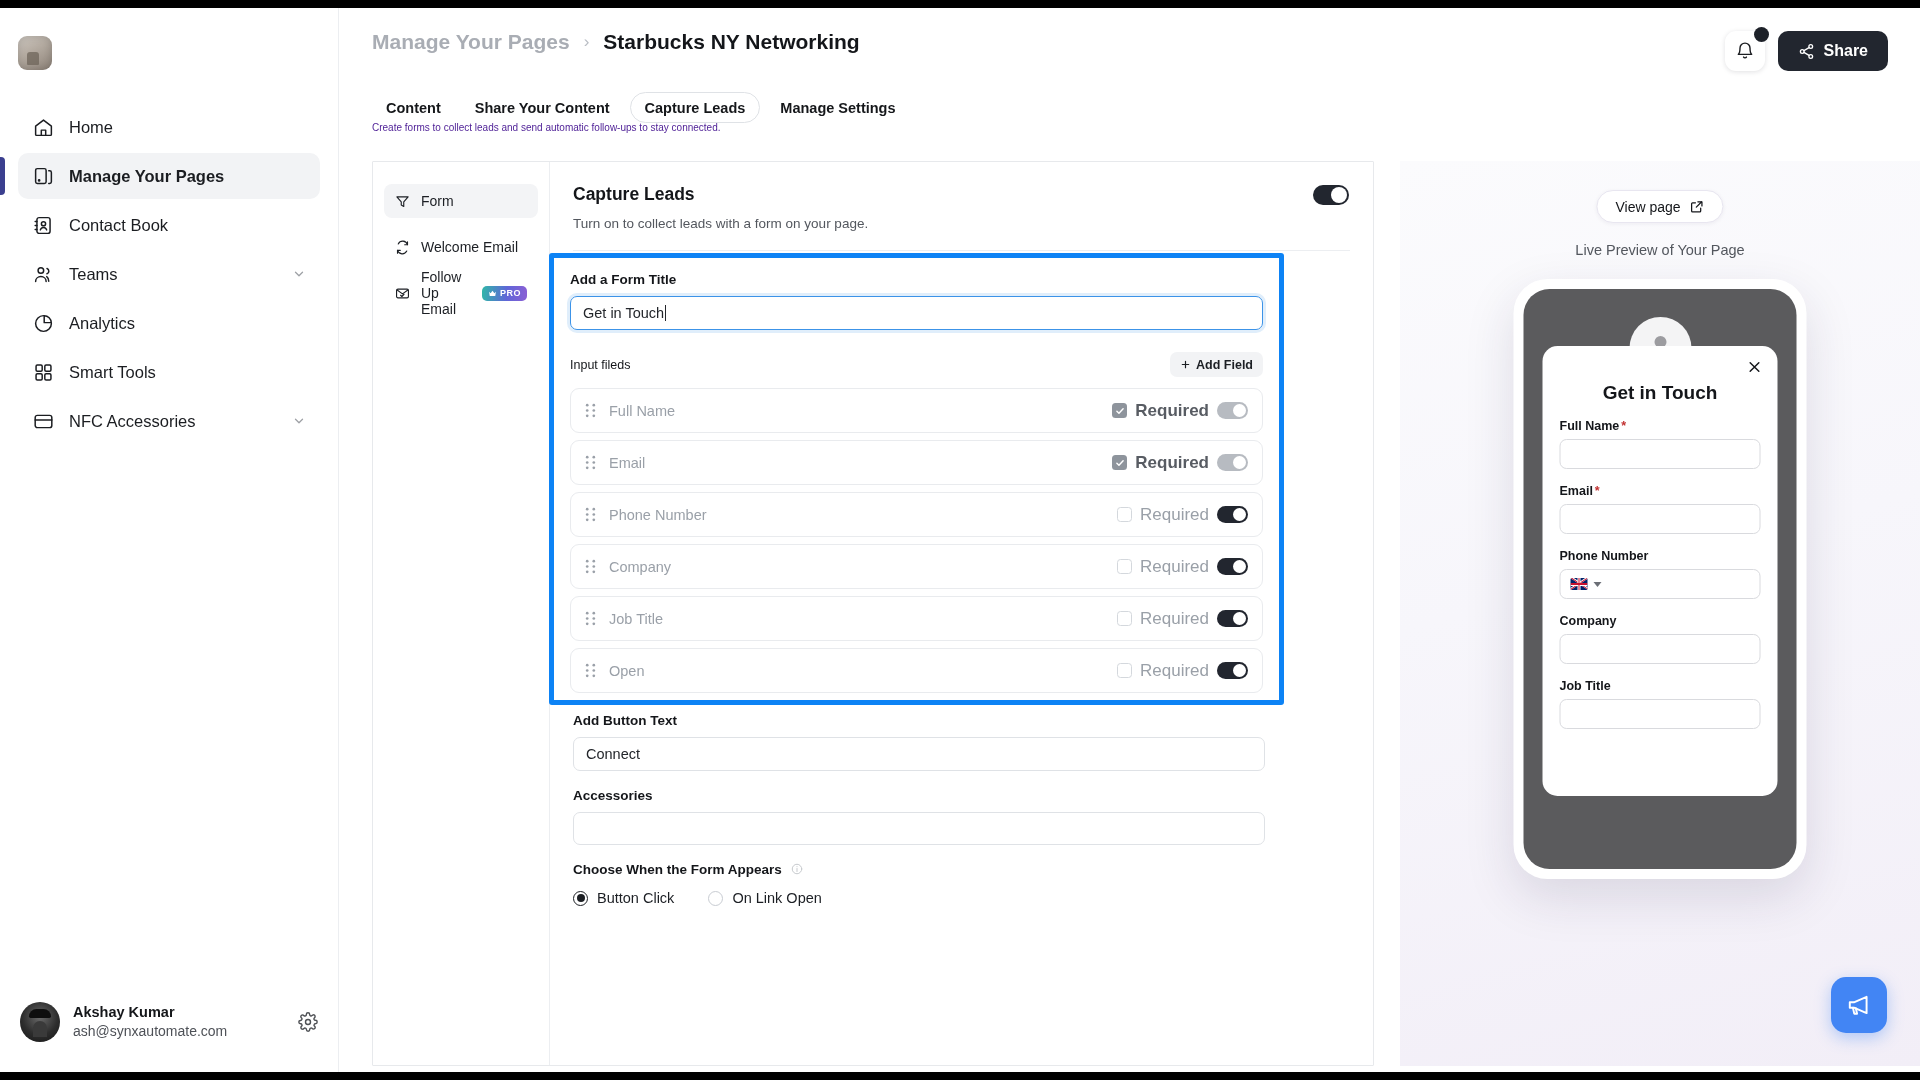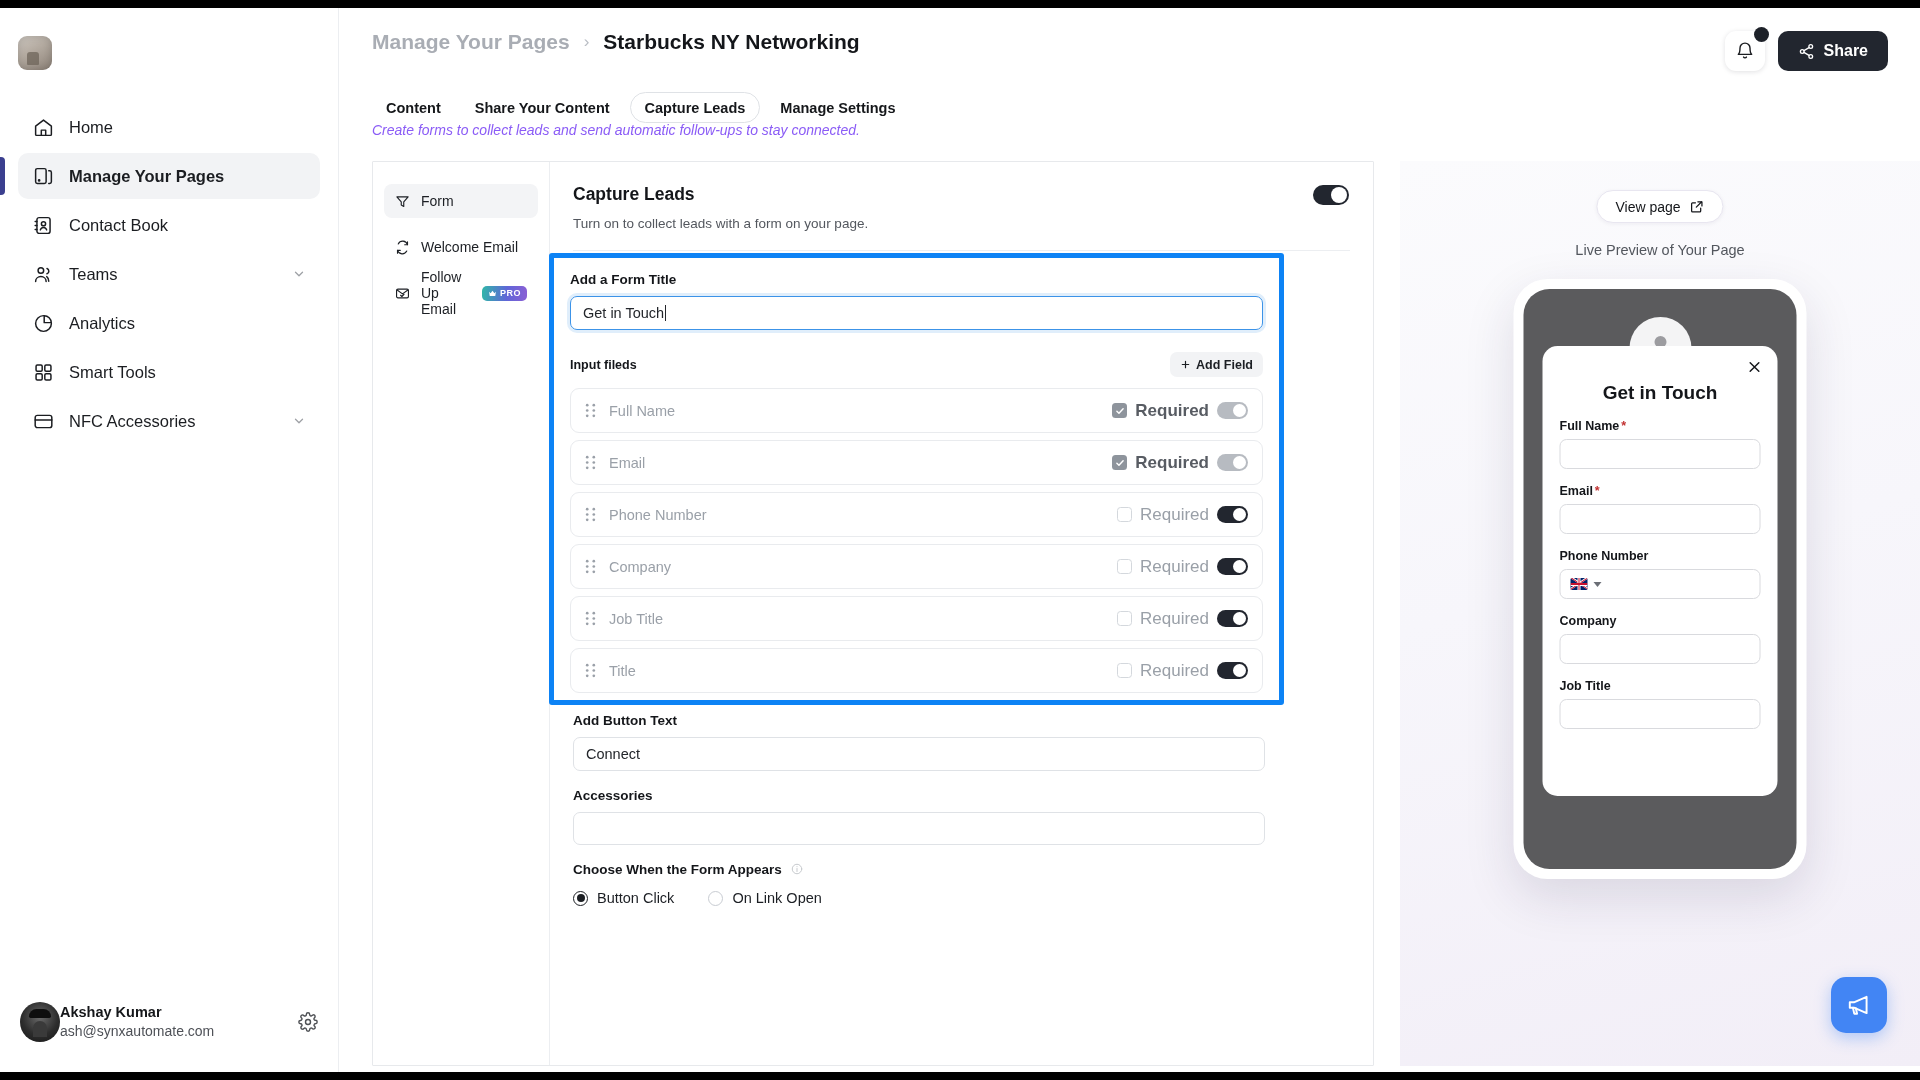--- a/index.html
+++ b/index.html
@@ -40,21 +40,21 @@
   .nav-item.active { background:#f2f3f5; font-weight:700; }
   .nav-item.active::before{
     content:""; position:absolute; left:-18px; top:4px; width:5px; height:38px;
     background:#3b3f8f; border-radius:0 4px 4px 0;
   }
   .nav-label { flex:1; }
   .chev { width:14px; height:14px; opacity:.65; }
 
   .user-block {
     margin-top:auto; padding:20px 20px 30px 20px;
-    display:flex; align-items:center; 
+    display:flex; align-items:center; gap:13px;
   }
   .avatar {
     width:40px; height:40px; border-radius:50%;
     background:radial-gradient(circle at 50% 38%, #6a6a6a 0%, #2d2d2d 55%, #141414 100%);
     flex:0 0 40px; position:relative; overflow:hidden;
   }
   .avatar::before{content:"";position:absolute;left:9px;top:7px;width:22px;height:9px;background:#0e0e0e;border-radius:9px 9px 2px 2px;}
   .avatar::after{content:"";position:absolute;left:13px;top:19px;width:14px;height:16px;background:#3a3a3a;border-radius:7px 7px 0 0;}
   .u-name { font-size:14.5px; font-weight:700; color:#15171a; line-height:1.35; }
   .u-mail { font-size:14px; color:#4e5157; line-height:1.35; }
@@ -72,21 +72,21 @@
   .bell-wrap { position:relative; width:40px; height:40px; border-radius:11px; background:#fff;
                box-shadow:0 1px 5px rgba(20,25,40,.13); display:flex; align-items:center; justify-content:center; cursor:pointer; }
   .bell-dot { position:absolute; top:-4px; right:-4px; width:15px; height:15px; border-radius:50%; background:#1d2129; }
   .share-btn { display:flex; align-items:center; gap:9px; height:40px; padding:0 20px;
                background:#22262f; color:#fff; border-radius:10px; font-size:16px; font-weight:700; cursor:pointer; }
 
   .tabs { position:absolute; top:84px; left:33px; display:flex; align-items:center; gap:6px;justify-content:space-between; }
   .tab { height:31px; padding:0 14px; display:flex; align-items:center; border-radius:16px;
          font-size:14.5px; color:#15171a; font-weight:600; cursor:pointer; }
   .tab.active { border:1px solid #dfe2e6; background:#fff; }
-  .subtitle { position:absolute; top:114px; left:33px; font-size:14px; color:#8b5cf6;font-style:italic; }
+  .subtitle { position:absolute; top:114px; left:33px; font-size:10px; color:#4c1d95; }
 
   
   .card {
     position:absolute; top:153px; left:33px; width:1002px; height:905px;
     background:#fff; border:1px solid #e7e9ec; border-radius:1px; overflow:hidden;
     display:flex;
   }
   .card-left { width:177px; flex:0 0 177px; border-right:1px solid #eceef1; padding:22px 11px 0 11px; }
   .side-item { display:flex; align-items:center; gap:11px; height:34px; padding:0 11px;
                border-radius:8px; font-size:14px; color:#1c1f24; cursor:pointer; margin-bottom:12px; }
@@ -110,21 +110,21 @@
   }
   .fr-inner { padding:14px 16px 0 16px; }
   .fld-label { font-size:13.5px; font-weight:700; color:#14161a; }
   .title-input {
     margin-top:9px; height:34px; width:100%; border:1.6px solid #3c93e8; border-radius:7px;
     box-shadow:0 0 0 3px rgba(60,147,232,.16);
     display:flex; align-items:center; padding:0 12px; font-size:14.5px; color:#23262b;
   }
   .caret { display:inline-block; width:1.3px; height:16px; background:#23262b; margin-left:1px; }
   .if-row { margin-top:22px; display:flex; align-items:center; justify-content:space-between; }
-  .if-label { font-size:12.5px; font-weight:700; color:#14161a; }
+  .if-label { font-size:12.5px; font-weight:400; color:#14161a; }
   .addfield {
     display:flex; align-items:center; gap:5px; height:25px; padding:0 10px;
     background:#f2f3f5; border-radius:7px; font-size:12.5px; font-weight:600; color:#1c1f24; cursor:pointer;
   }
 
   .field-list { margin-top:11px; }
   .field-row {
     height:45px; border:1px solid #e9ebee; border-radius:9px; margin-bottom:7px;
     display:flex; align-items:center; padding:0 14px; background:#fff;
   }
@@ -545,21 +545,21 @@
               <span class="drag">
                 <svg width="11" height="15" viewBox="0 0 11 15" fill="#9aa0a8">
                     <circle cx="2.2" cy="2.2" r="1.35"></circle>
                     <circle cx="8.8" cy="2.2" r="1.35"></circle>
                     <circle cx="2.2" cy="7.5" r="1.35"></circle>
                     <circle cx="8.8" cy="7.5" r="1.35"></circle>
                     <circle cx="2.2" cy="12.8" r="1.35"></circle>
                     <circle cx="8.8" cy="12.8" r="1.35"></circle>
                   </svg>
               </span>
-              <span class="f-name">Title</span>
+              <span class="f-name">Open</span>
               <span class="req-wrap">
                 <span class="cb unchecked"></span>
                 <span class="req-text muted">Required</span>
                 <span class="tgl on">
                     <span class="knob"></span>
                   </span>
               </span>
             </div>
           </div>
         </div>

